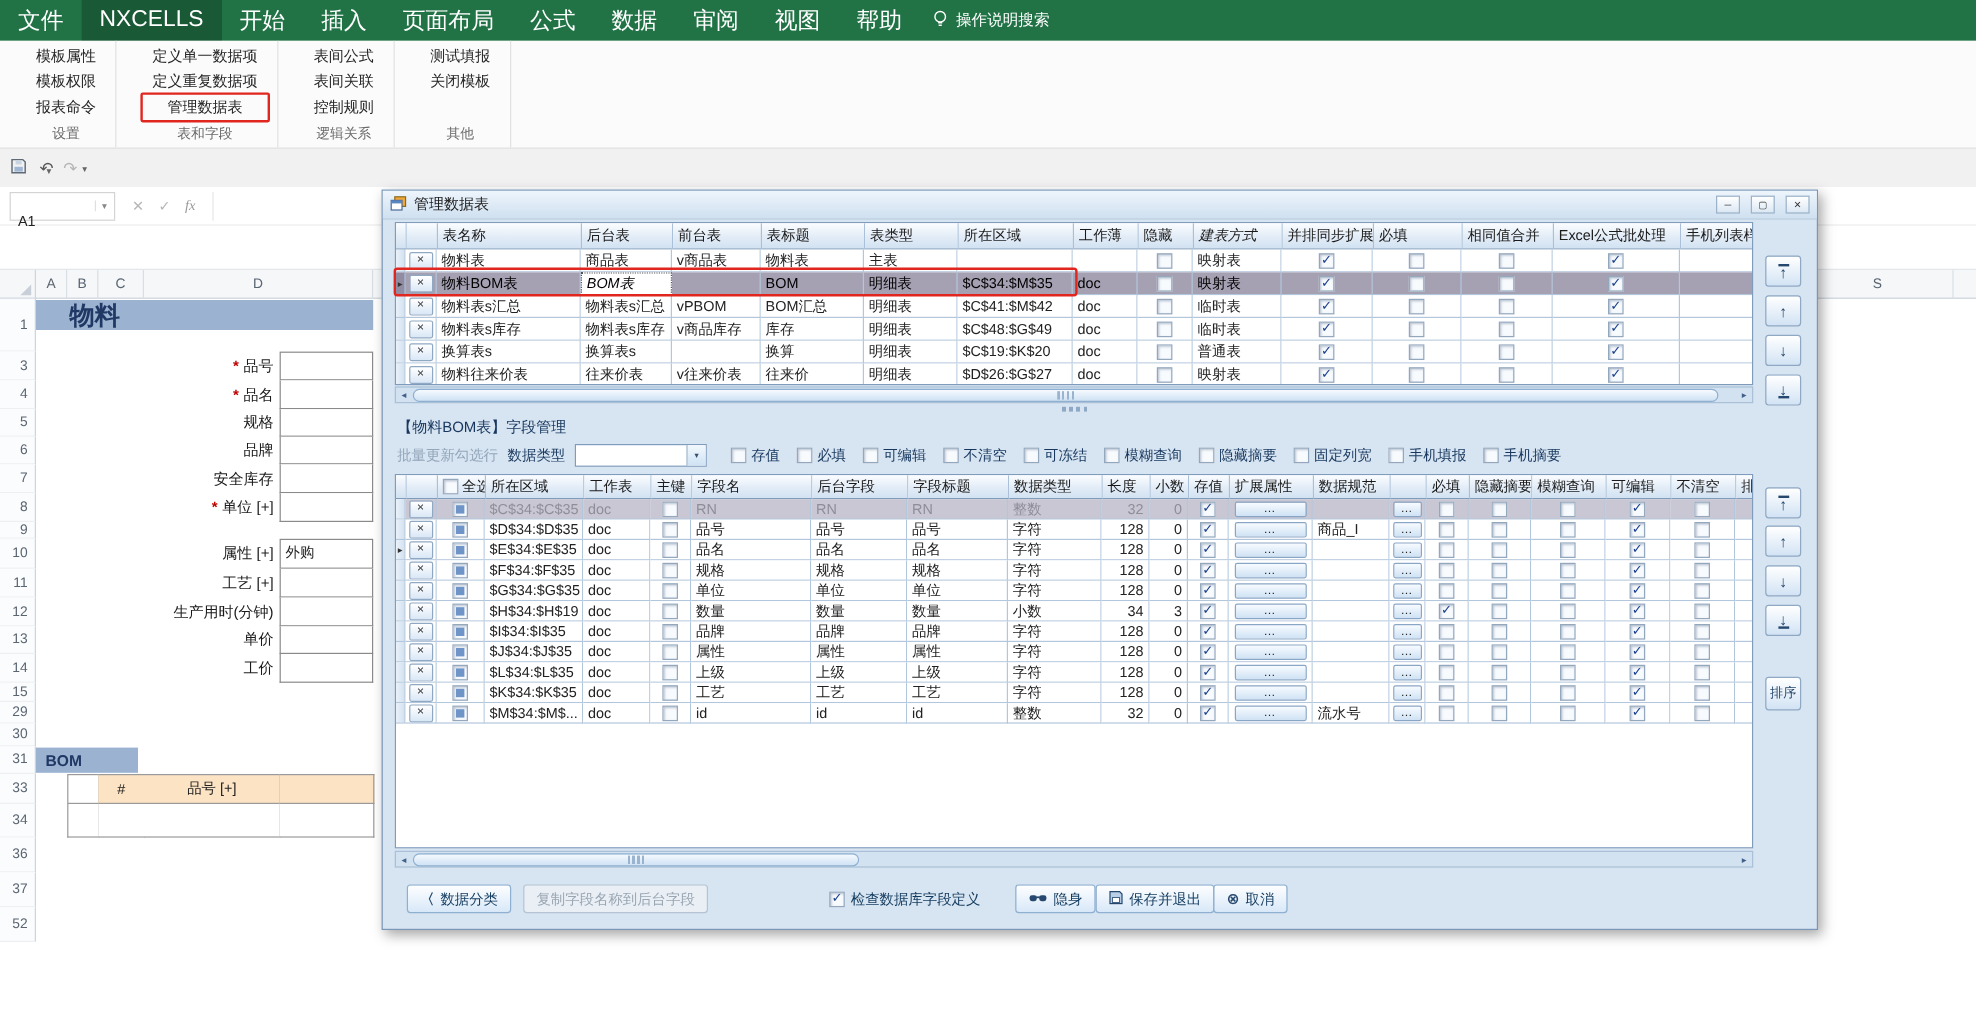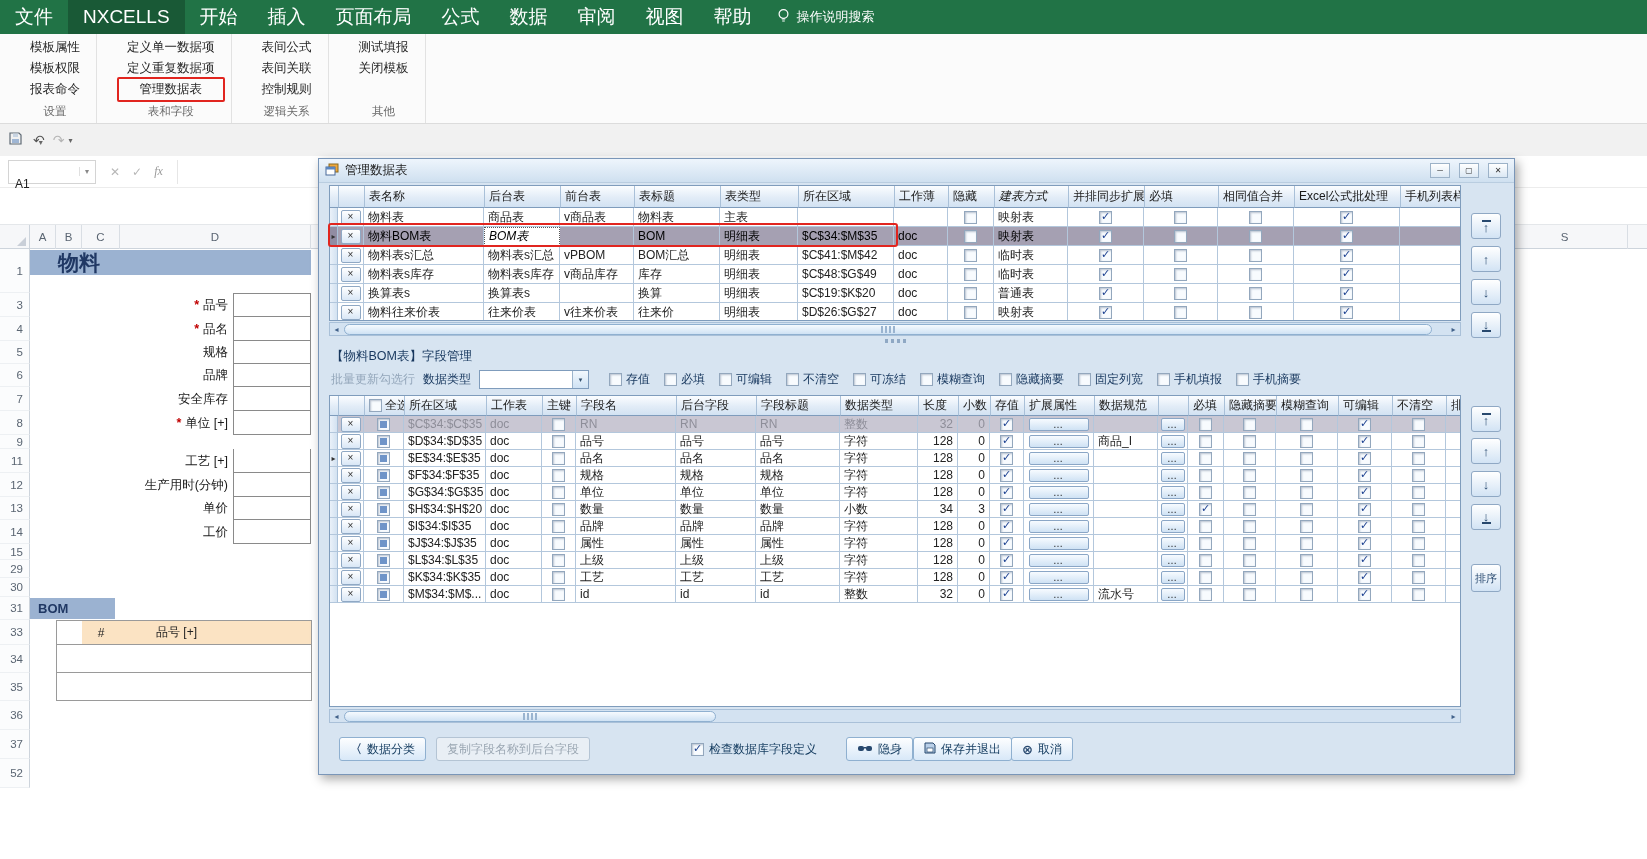--- a/index.html
+++ b/index.html
@@ -263,20 +263,29 @@
             <span class="req">*</span>
             <span>单位 [+]</span>
           </div>
           <div class="finput notop"></div>
         </div>
       </div>
       <div class="srow" style="height: 14px;">
         <div class="gutcell">9</div>
         <div class="scontent"></div>
       </div>
+      <div class="srow" style="height: 25px;">
+        <div class="gutcell">10</div>
+        <div class="scontent">
+          <div class="flabel">
+            <span>属性 [+]</span>
+          </div>
+          <div class="finput">外购</div>
+        </div>
+      </div>
       <div class="srow" style="height: 24px;">
         <div class="gutcell">11</div>
         <div class="scontent">
           <div class="flabel">
             <span>工艺 [+]</span>
           </div>
           <div class="finput notop"></div>
         </div>
       </div>
       <div class="srow" style="height: 24px;">
@@ -330,29 +339,20 @@
         <div class="gutcell">33</div>
         <div class="scontent">
           <div class="bcell" style="left: 26px; width: 27px;"></div>
           <div class="bcell tan noleft" style="left: 52px; width: 39px;">#</div>
           <div class="bcell tan noleft" style="left: 90px; width: 114px;">品号 [+]</div>
           <div class="bcell tan noleft" style="left: 203px; width: 79px;"></div>
         </div>
       </div>
       <div class="srow" style="height: 28px;">
         <div class="gutcell">34</div>
-        <div class="scontent">
-          <div class="bcell notop" style="left: 26px; width: 27px;"></div>
-          <div class="bcell notop noleft" style="left: 52px; width: 39px;"></div>
-          <div class="bcell notop noleft" style="left: 90px; width: 114px;"></div>
-          <div class="bcell notop noleft" style="left: 203px; width: 79px;"></div>
-        </div>
-      </div>
-      <div class="srow" style="height: 28px;">
-        <div class="gutcell">35</div>
         <div class="scontent">
           <div class="bcell notop" style="left: 26px; width: 27px;"></div>
           <div class="bcell notop noleft" style="left: 52px; width: 39px;"></div>
           <div class="bcell notop noleft" style="left: 90px; width: 114px;"></div>
           <div class="bcell notop noleft" style="left: 203px; width: 79px;"></div>
         </div>
       </div>
       <div class="srow" style="height: 29px;">
         <div class="gutcell">36</div>
         <div class="scontent"></div>
@@ -905,21 +905,21 @@
           <div class="gc" style="width: 26px;"></div>
         </div>
         <div class="grow">
           <div class="gut" style="width: 8px;"></div>
           <div class="gc ctr" style="width: 26px;">
             <span class="delbtn">×</span>
           </div>
           <div class="gc ctr" style="width: 40px;">
             <span class="cb filled"></span>
           </div>
-          <div class="gc" style="width: 82px;">$H$34:$H$20</div>
+          <div class="gc" style="width: 82px;">$H$34:$H$19</div>
           <div class="gc" style="width: 56px;">doc</div>
           <div class="gc ctr" style="width: 34px;">
             <span class="cb"></span>
           </div>
           <div class="gc" style="width: 100px;">数量</div>
           <div class="gc" style="width: 80px;">数量</div>
           <div class="gc" style="width: 84px;">数量</div>
           <div class="gc" style="width: 78px;">小数</div>
           <div class="gc num" style="width: 40px;">34</div>
           <div class="gc num" style="width: 32px;">3</div>

